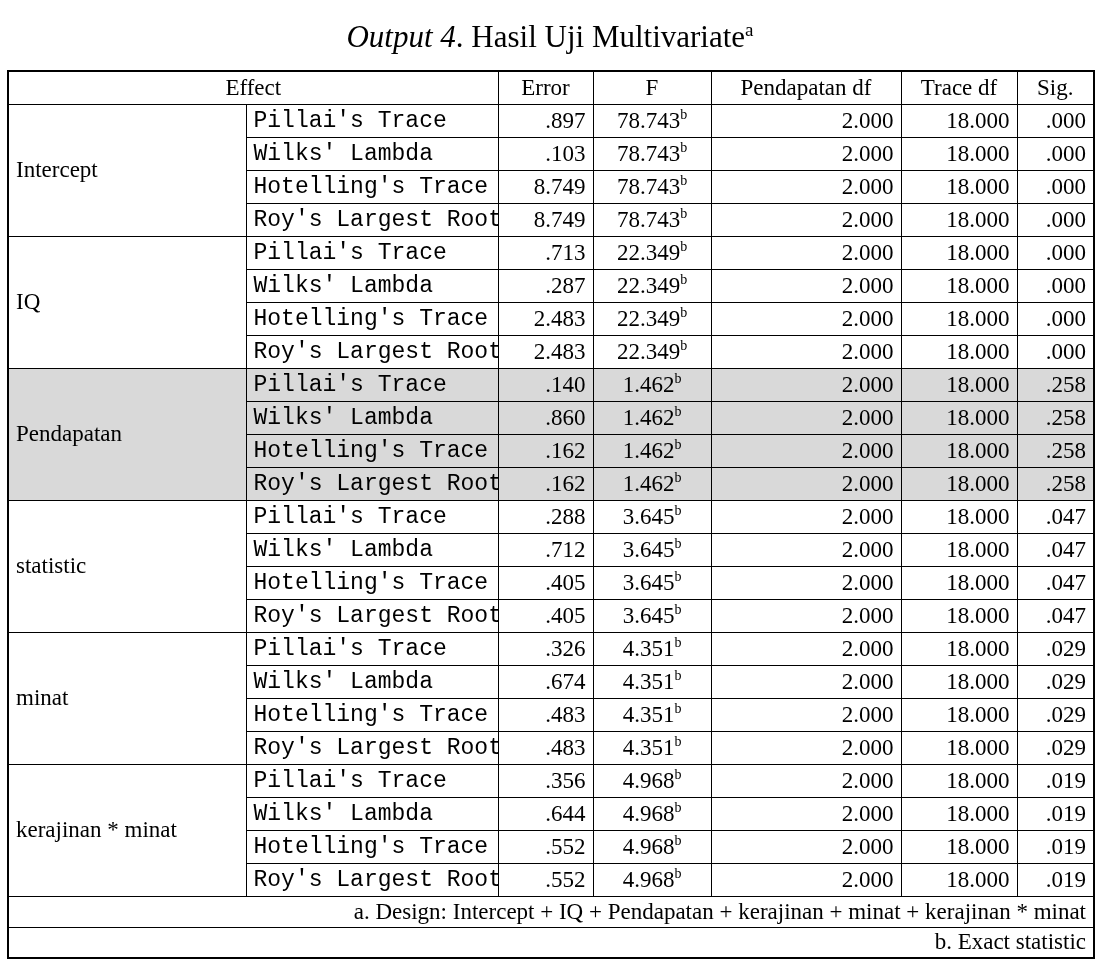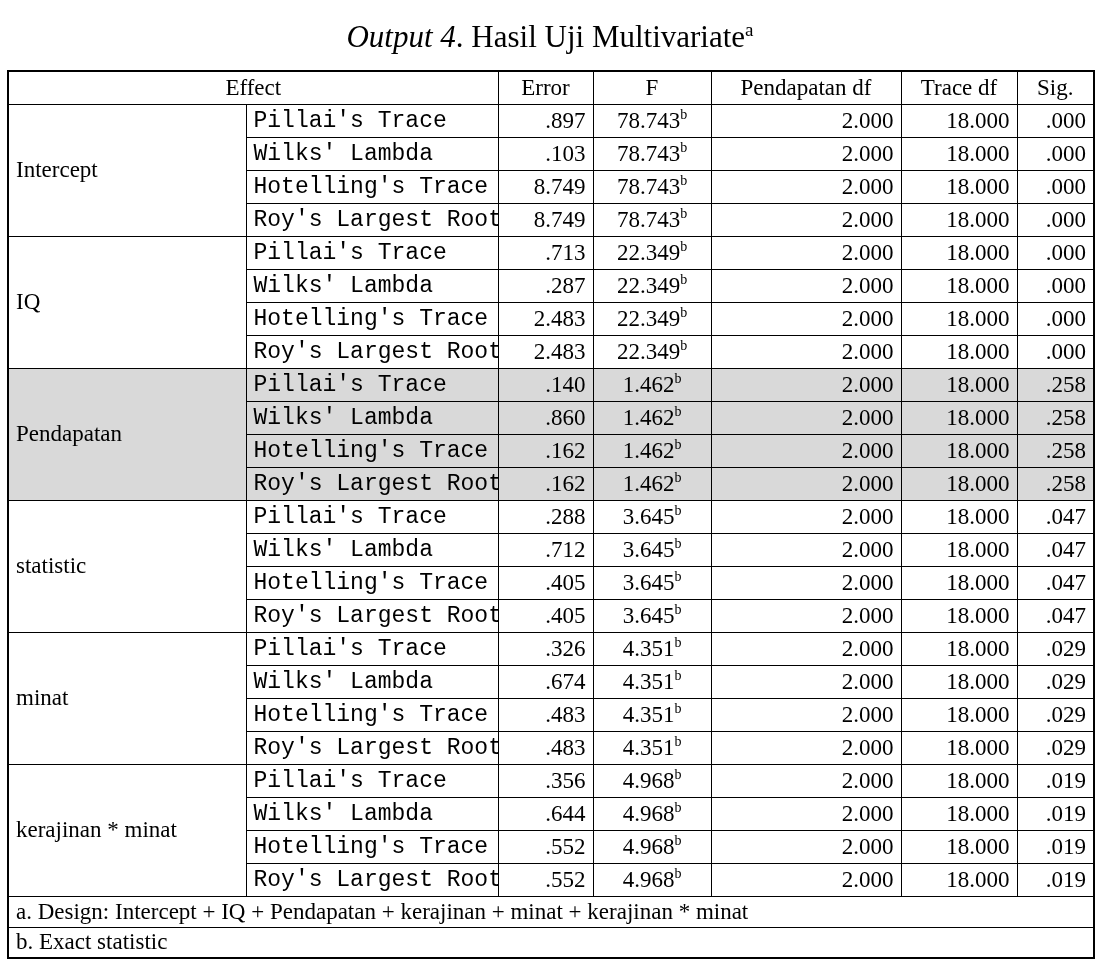--- a/index.html
+++ b/index.html
@@ -41,21 +41,21 @@
   }
   thead th { text-align: center; }
   thead th.h-effect { text-align: center; }
   td.effect-cell { text-align: left; }
   td.cell-test { text-align: left; font-family: Liberation Mono, monospace; }
   td.num { text-align: right; }
   td.cell-f { padding-right: 11px; text-align: center; }
   td.cell-hyp { padding-right: 12px; }
   td.cell-f sup { font-size: 14px; }
   tr.shaded td { background: var(--shade); }
-  tr.footnote-row td { height: 31px; text-align: left; }
+  tr.footnote-row td { height: 31px; text-align: right; }
 </style>
 </head>
 <body>
 
 <div class="page">
 
   <div class="title"><span class="t-italic">Output 4</span><span>. Hasil Uji Multivariate</span><sup>a</sup></div>
 
   <table class="mv">
     <colgroup>

